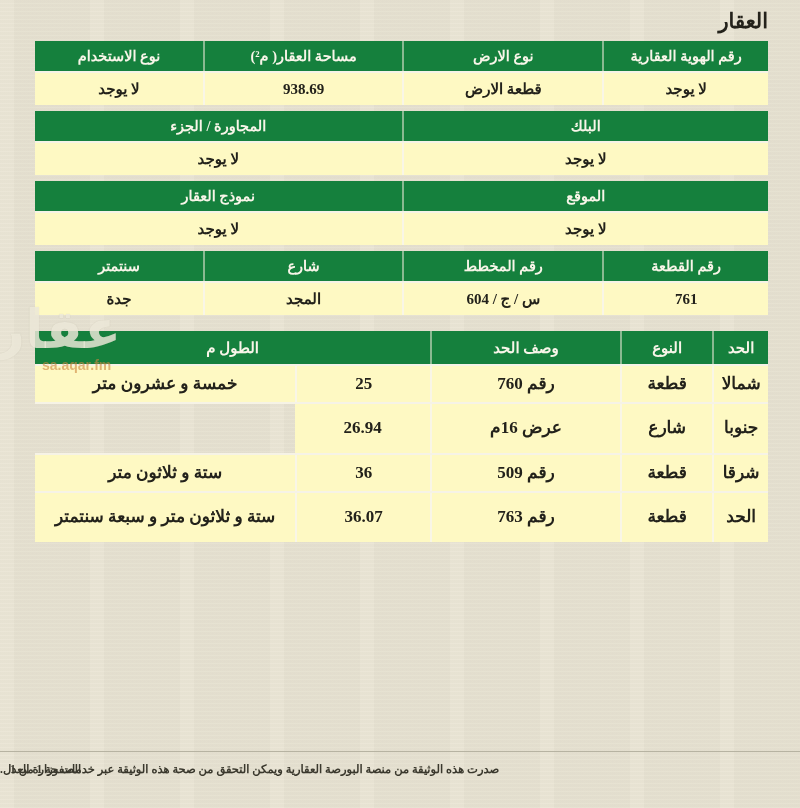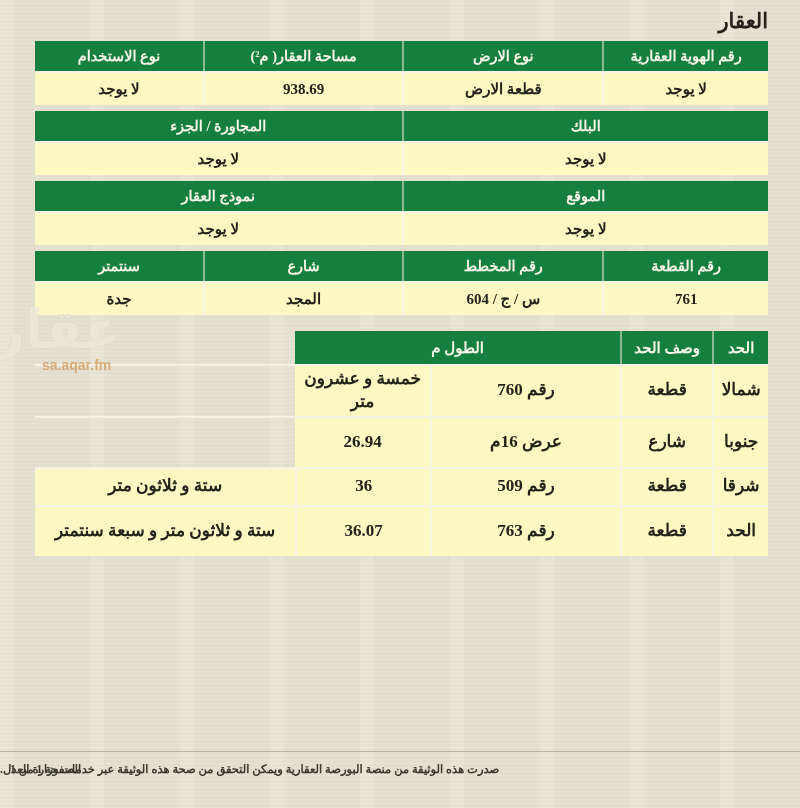--- a/index.html
+++ b/index.html
@@ -143,28 +143,30 @@
           <div class="cell vcell">جدة</div>
         </div>
       </div>
 
     </div>
 
     <div class="t2">
 
       <div class="grid cols5 hrow">
         <div class="cell hcell">الحد</div>
+        <div class="cell hcell">النوع</div>
         <div class="cell hcell">وصف الحد</div>
         <div class="cell hcell span2">الطول م</div>
       </div>
 
       <div class="grid cols5 vrow">
         <div class="cell vcell rh-s">شمالا</div>
         <div class="cell vcell rh-s">قطعة</div>
         <div class="cell vcell rh-s">رقم 760</div>
+        <div class="cell vcell rh-s">25</div>
         <div class="cell vcell rh-s">خمسة و عشرون متر</div>
       </div>
 
       <div class="grid cols5 vrow">
         <div class="cell vcell rh-l">جنوبا</div>
         <div class="cell vcell rh-l">شارع</div>
         <div class="cell vcell rh-l">عرض 16م</div>
         <div class="cell vcell rh-l">26.94</div>
       </div>
 

